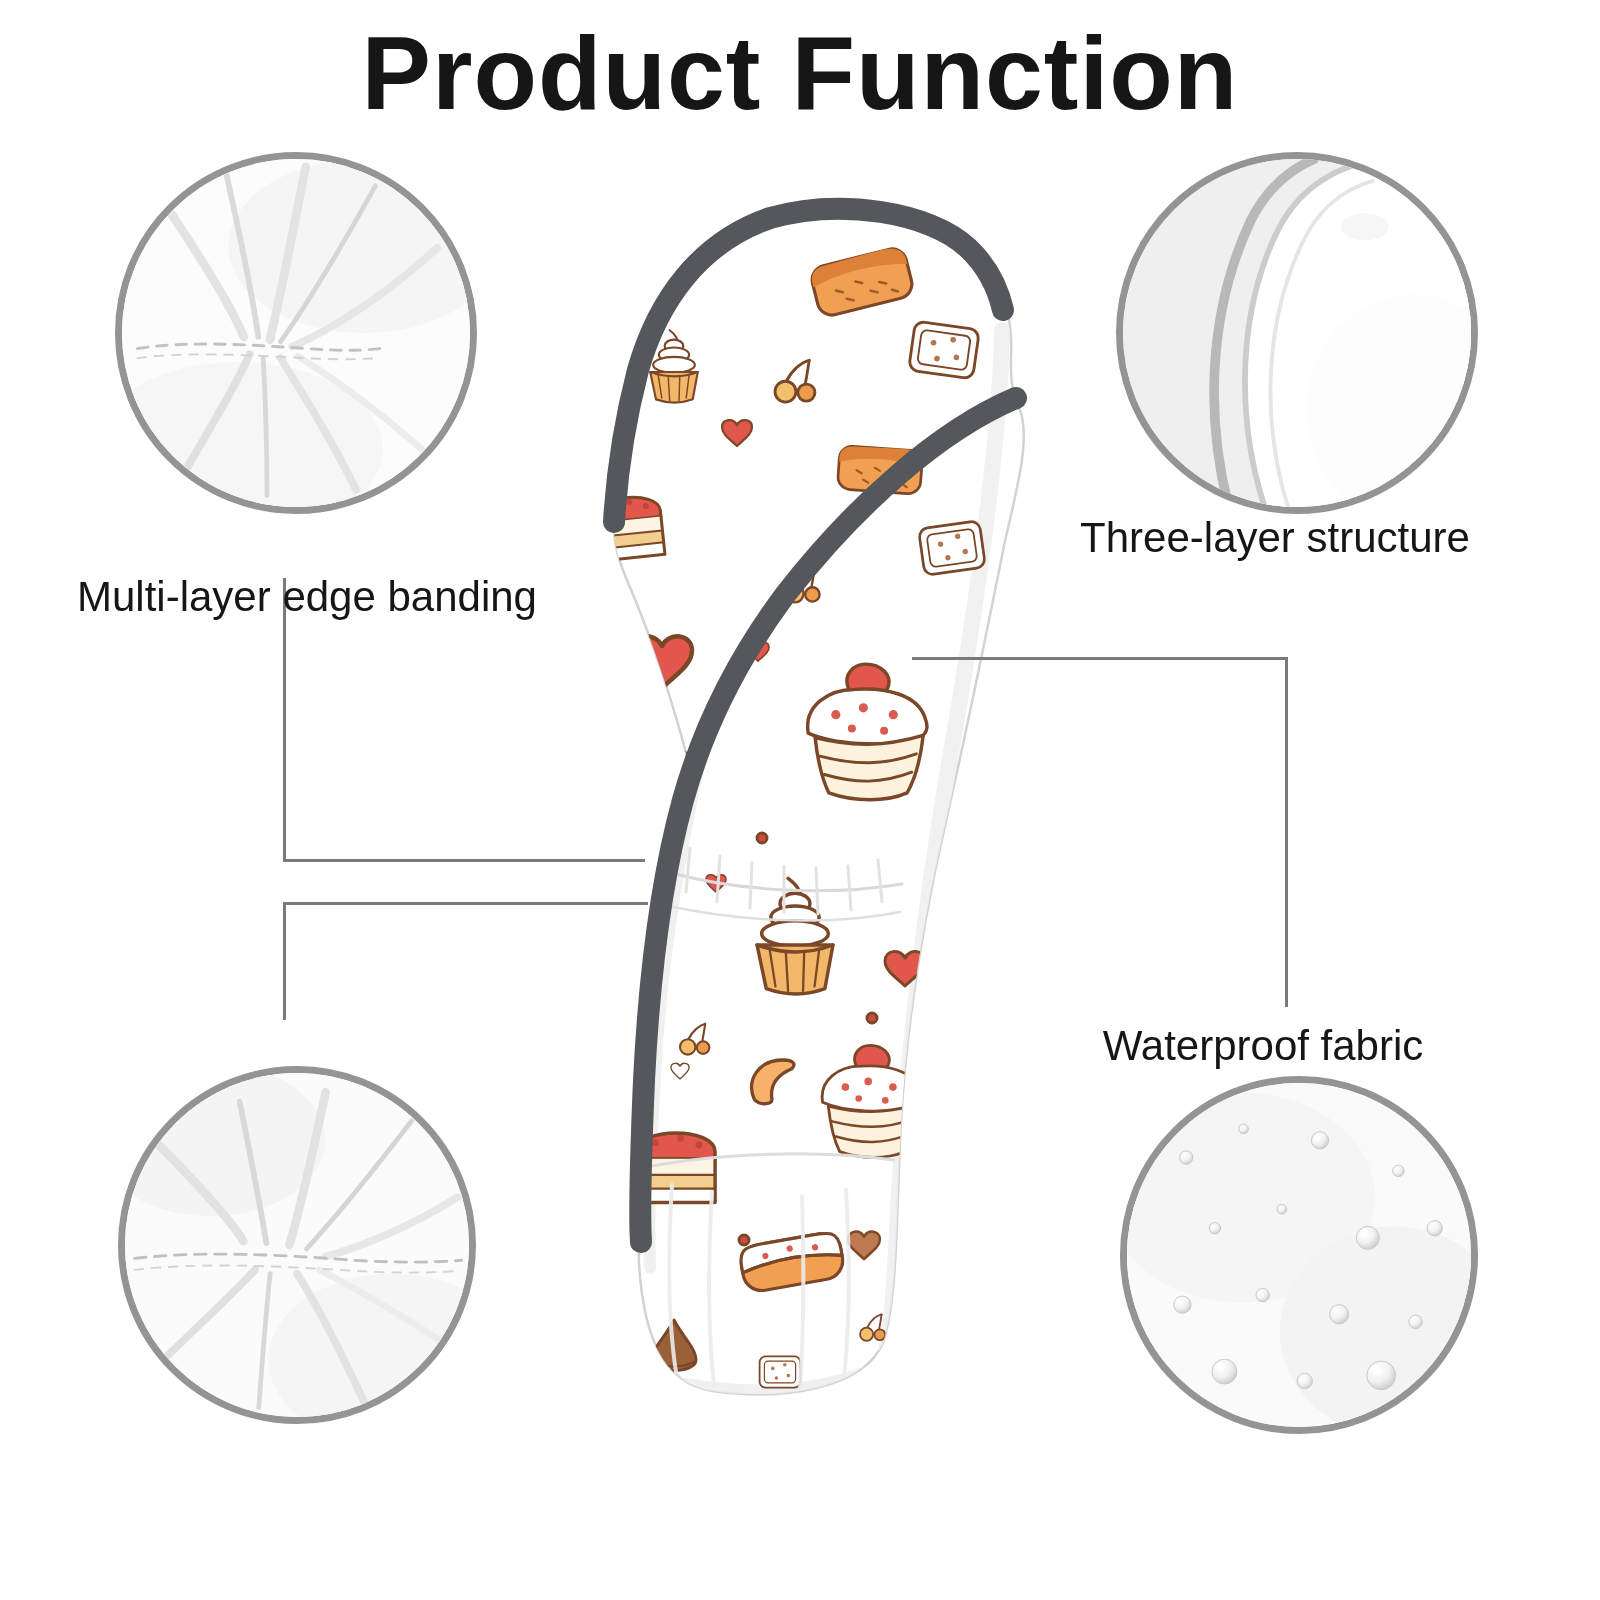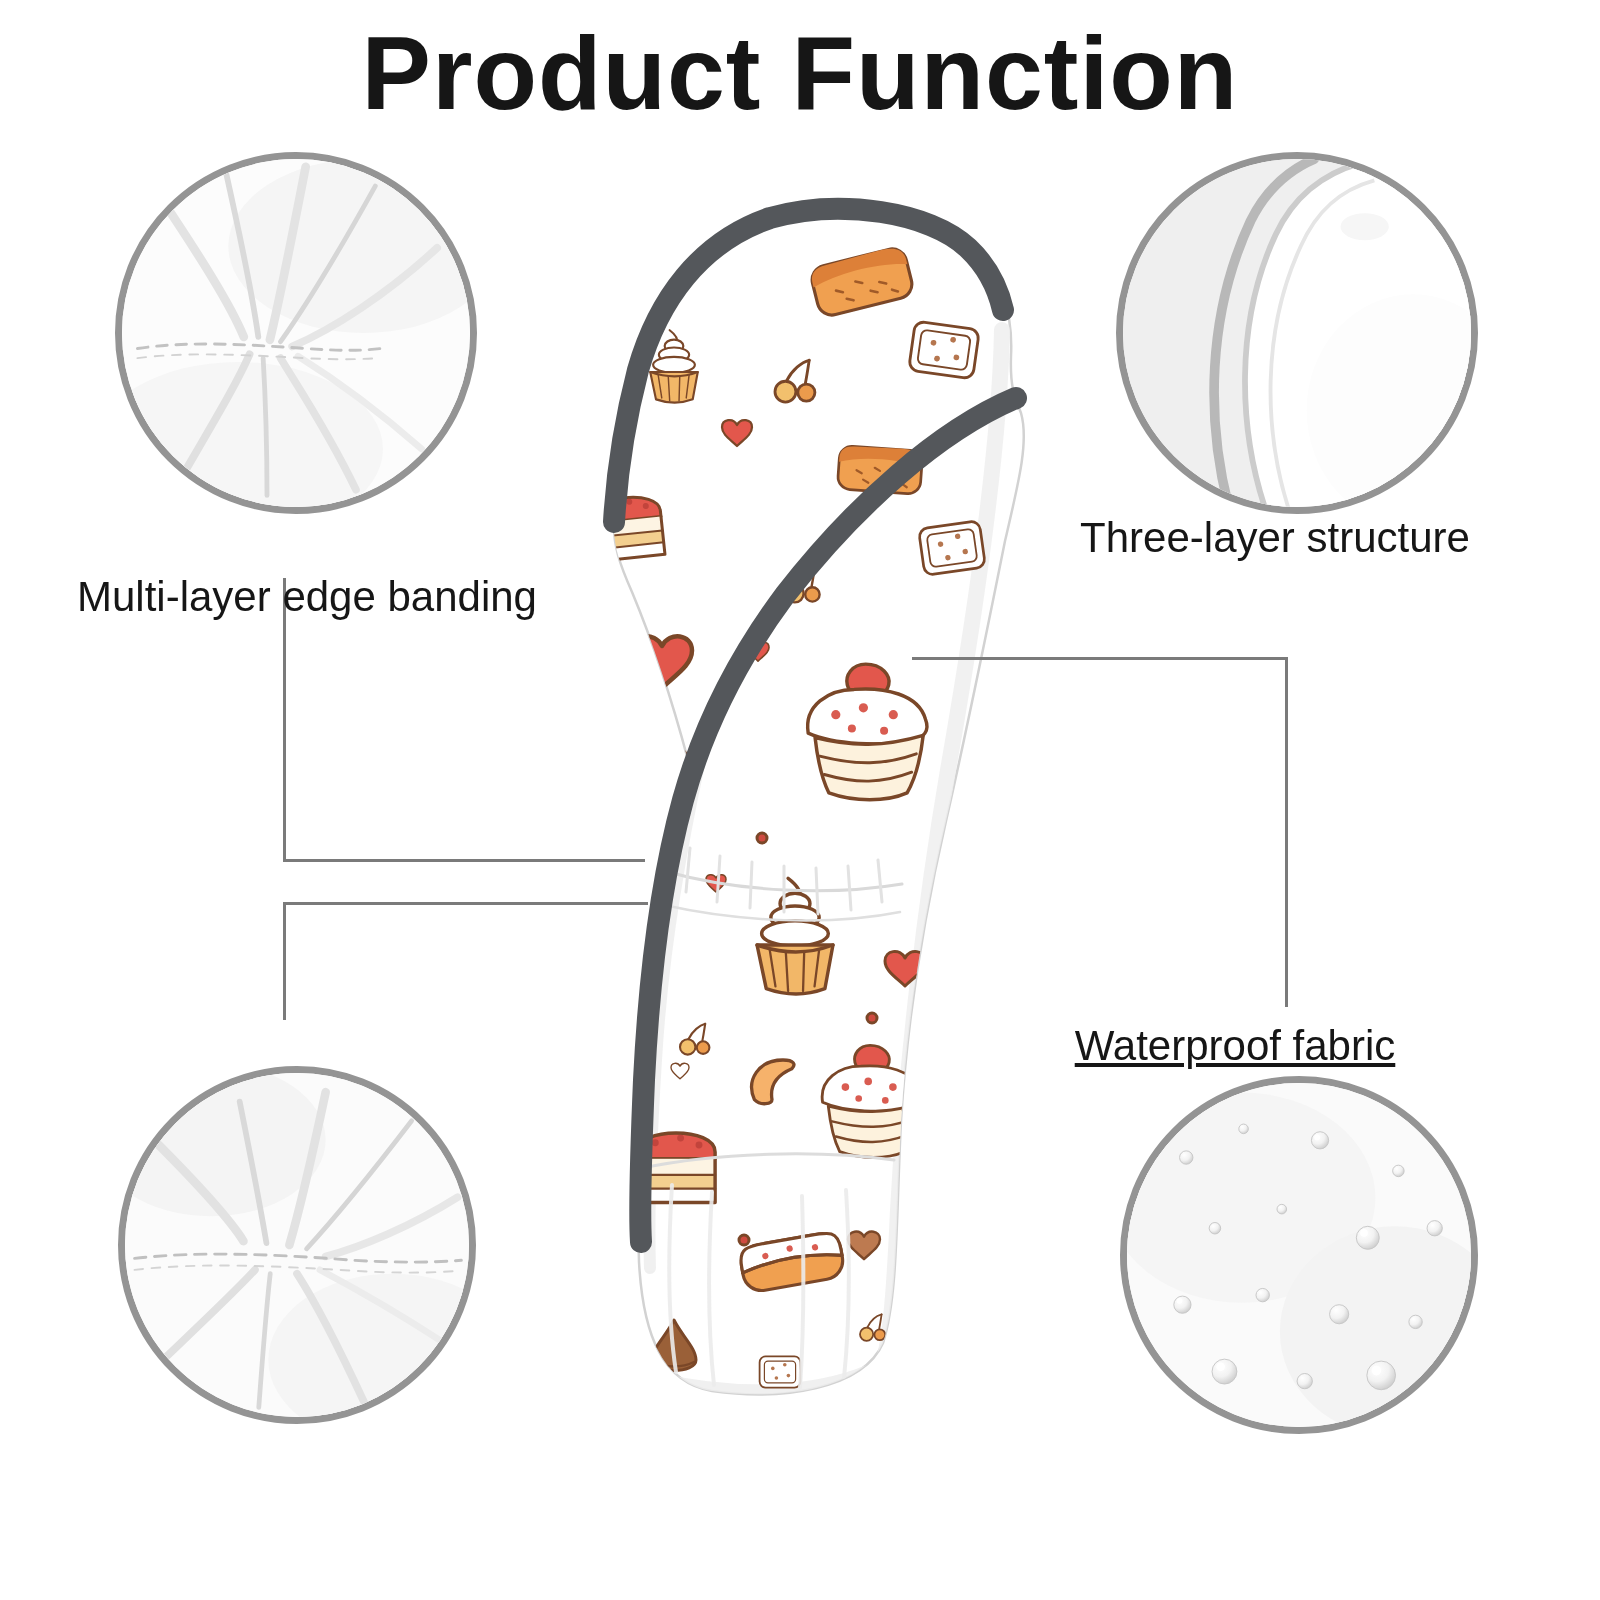--- a/index.html
+++ b/index.html
@@ -295,15 +295,15 @@
 
   <div class="line" style="left:283px;top:578px;width:3px;height:284px;"></div>
   <div class="line" style="left:283px;top:859px;width:362px;height:3px;"></div>
   <div class="line" style="left:283px;top:902px;width:365px;height:3px;"></div>
   <div class="line" style="left:283px;top:902px;width:3px;height:118px;"></div>
   <div class="line" style="left:912px;top:657px;width:376px;height:3px;"></div>
   <div class="line" style="left:1285px;top:657px;width:3px;height:350px;"></div>
 
   <div class="feature-label" style="left:47px;top:534px;width:520px;margin-top:39px;">Multi-layer edge banding</div>
   <div class="feature-label" style="left:1035px;top:514px;width:480px;">Three-layer structure</div>
-  <div class="feature-label" style="left:1000px;top:1022px;width:470px;text-decoration:underline;">Waterproof fabric</div>
+  <div class="feature-label" style="left:1028px;top:1022px;width:470px;">Waterproof fabric</div>
 
 </div>
 
 </body></html>

